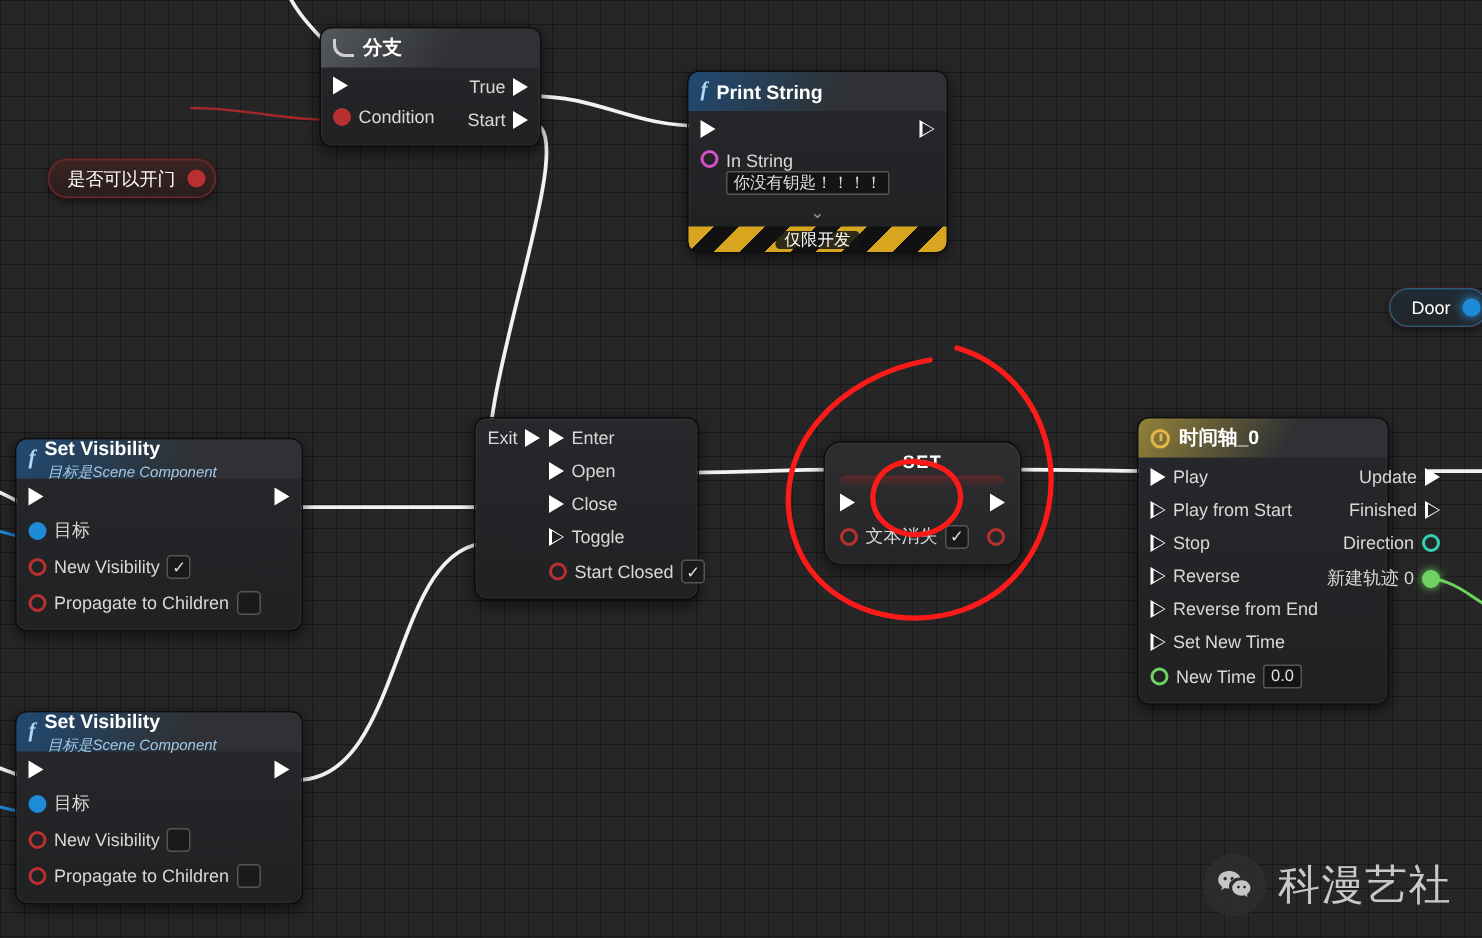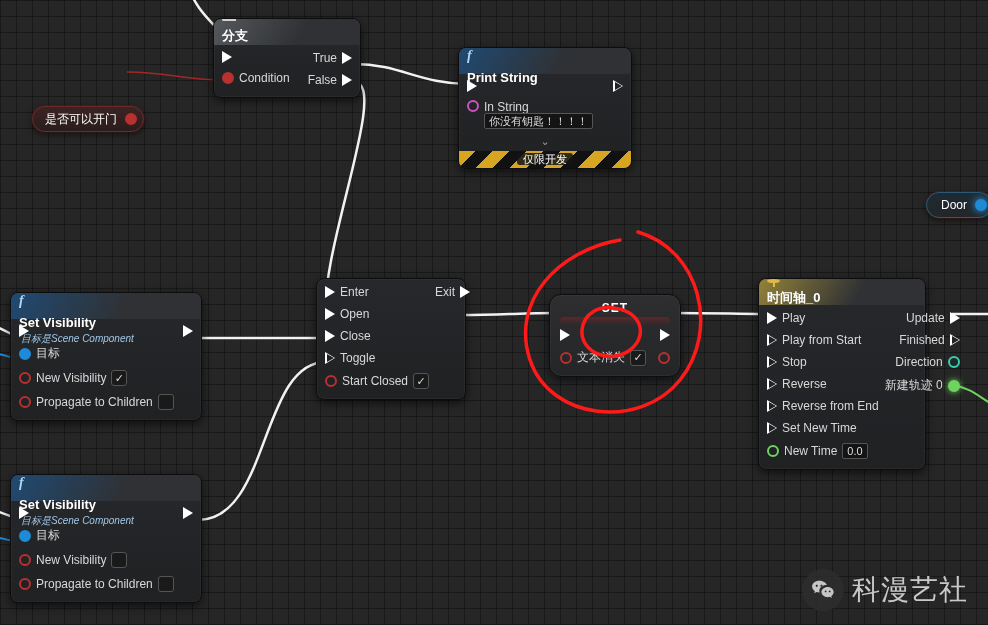--- a/index.html
+++ b/index.html
@@ -21,29 +21,28 @@
   
   .node {
     position: absolute;
     background: linear-gradient(#26282b, #1f2123);
     border: 1px solid #0d0d0d;
     border-radius: 8px;
     box-shadow: 0 3px 10px rgba(0,0,0,0.6), inset 0 0 0 1px rgba(255,255,255,0.04);
   }
   .node .header {
     display: flex;
-    align-items: flex-start;
+    align-items: center;
     gap: 6px;
     height: 26px;
     padding: 0 8px;
     border-radius: 7px 7px 0 0;
     font-size: 13px;
     font-weight: 600;
     color: #ffffff;
-    flex-direction: column;
   }
   .sub { font-size: 10px; font-style: italic; color: #a0c8e8; font-weight: 400; margin-left: 2px; }
   .header.blue  { background: linear-gradient(120deg, #204a73 0%, #2f3134 60%); }
   .header.grey  { background: linear-gradient(120deg, #55585c 0%, #2f3134 60%); }
   .header.yellow{ background: linear-gradient(120deg, #938239 0%, #2f3134 60%); }
   .node .body {
     padding: 6px 8px 10px 8px;
     display: flex;
     justify-content: space-between;
     gap: 6px;
@@ -225,21 +224,21 @@
           <span class="pin-circle red filled"></span>
           <span>Condition</span>
         </div>
     </div>
     <div class="col">
       <div class="row right">
           <span>True</span>
           <span class="pin-exec"></span>
         </div>
       <div class="row right">
-          <span>False</span>
+          <span>Start</span>
           <span class="pin-exec"></span>
         </div>
     </div>
   </div>
 </div>
 
 <div class="node" style="left:458px; top:47px; width:174px;">
   <div class="header blue">
     <span class="ficon">f</span>
     <span>Print String</span>
@@ -329,46 +328,46 @@
       <div class="row right">
           <span class="pin-exec"></span>
         </div>
     </div>
   </div>
 </div>
 
 <div class="node" style="left:316px; top:278px; width:150px;">
   <div class="body">
     <div class="col">
+      <div class="row right">
+          <span>Exit</span>
+          <span class="pin-exec"></span>
+        </div>
+    </div>
+    <div class="col">
       <div class="row">
           <span class="pin-exec"></span>
           <span>Enter</span>
         </div>
       <div class="row">
           <span class="pin-exec"></span>
           <span>Open</span>
         </div>
       <div class="row">
           <span class="pin-exec"></span>
           <span>Close</span>
         </div>
       <div class="row">
           <span class="pin-exec hollow"></span>
           <span>Toggle</span>
         </div>
       <div class="row">
           <span class="pin-circle red"></span>
           <span>Start Closed</span>
           <span class="check on"></span>
-        </div>
-    </div>
-    <div class="col">
-      <div class="row right">
-          <span>Exit</span>
-          <span class="pin-exec"></span>
         </div>
     </div>
   </div>
 </div>
 
 <div class="set-node" style="left:549px; top:294px; width:132px;">
   <div class="set-title">SET</div>
   <div style="display:flex;justify-content:space-between;align-items:center;margin-top:4px;">
     <span class="pin-exec"></span>
     <span class="pin-exec"></span>

